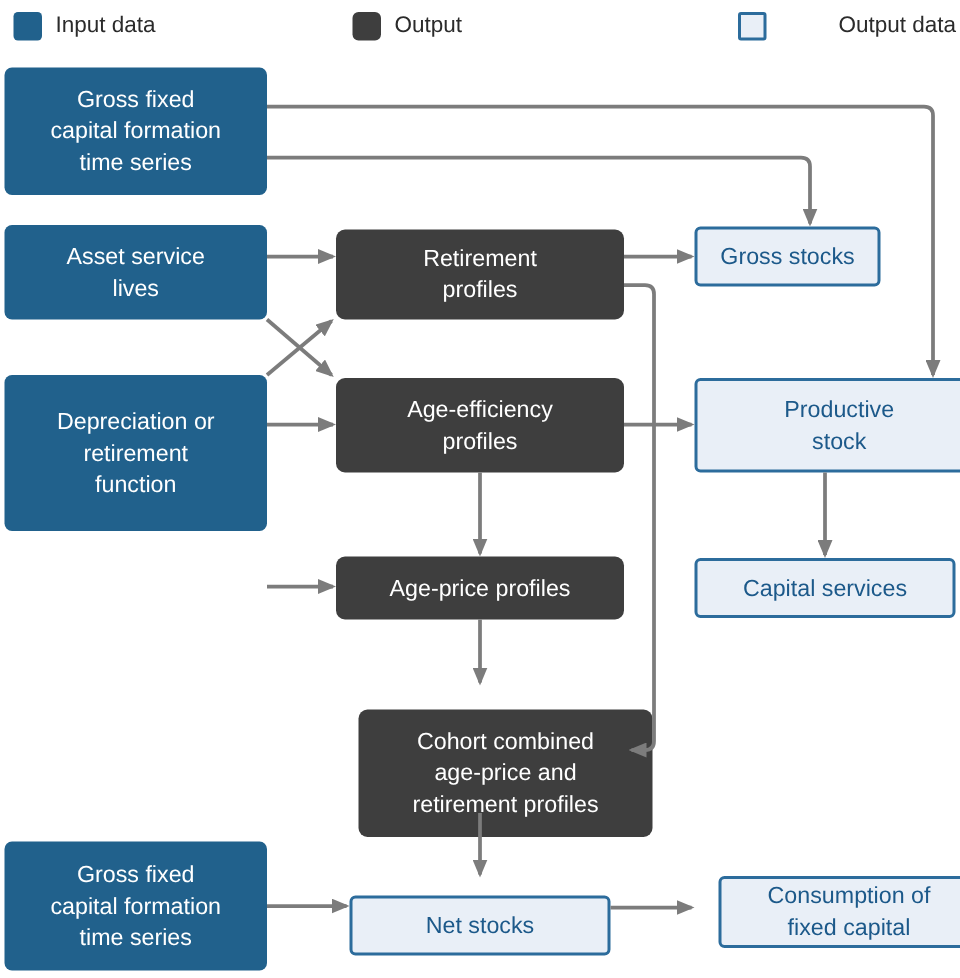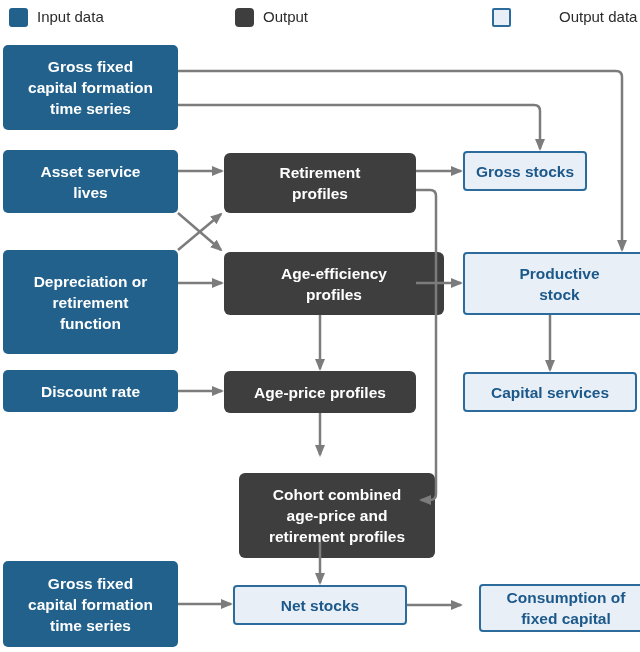--- a/index.html
+++ b/index.html
@@ -32,46 +32,46 @@
                     border: 2px solid var(--output-border, #2C6C9C);
                     border-radius: 2px; box-sizing: border-box; }
   
   .node {
     position: absolute;
     display: flex;
     align-items: center;
     justify-content: center;
     text-align: center;
     box-sizing: border-box;
-    font-weight: bold;
+    font-weight: normal;
     font-size: 15.5px;
     line-height: 21px;
     z-index: 2;
   }
   .node .node-label { white-space: pre-line; }
   .node.input   { background: var(--input, #21618C);   color:#fff; border-radius: 5px; }
   .node.process { background: var(--process, #3E3E3E); color:#fff; border-radius: 6px; }
   .node.output  { background: var(--output-fill, #E9EFF7);
                   border: 2px solid var(--output-border, #2C6C9C);
                   color: var(--output-text, #1C598A);
                   border-radius: 4px; }
   
   .n-gfcf-top        { left:3px;   top:45px;  width:175px; height:85px; }
   .n-asset           { left:3px;   top:150px; width:175px; height:63px; }
   .n-depr            { left:3px;   top:250px; width:175px; height:104px; }
   .n-discount        { left:3px;   top:370px; width:175px; height:42px; }
   .n-gfcf-bottom     { left:3px;   top:561px; width:175px; height:86px; }
   .n-retirement      { left:224px; top:153px; width:192px; height:60px; }
-  .n-age-eff         { left:224px; top:252px; width:220px; height:63px; }
+  .n-age-eff         { left:224px; top:252px; width:192px; height:63px; }
   .n-age-price       { left:224px; top:371px; width:192px; height:42px; }
   .n-cohort          { left:239px; top:457px; width:196px; height:85px;margin-top:16px; }
   .n-gross-stocks    { left:463px; top:151px; width:124px; height:40px; }
   .n-productive      { left:463px; top:252px; width:193px; height:63px; }
   .n-capital-serv    { left:463px; top:372px; width:174px; height:40px; }
-  .n-net-stocks      { left:233px; top:585px; width:174px; height:40px; }
+  .n-net-stocks      { left:233px; top:597px; width:174px; height:40px; }
   .n-consumption     { left:463px; top:584px; width:174px; height:48px;margin-left:16px; }
   
   svg.edges {
     position: absolute;
     left: 0; top: 0;
     z-index: 3;
     pointer-events: none;
   }
   svg.edges path.conn {
     stroke: var(--arrow, #7C7C7C);
@@ -129,23 +129,20 @@
   </div>
   <div class="node input n-asset">
     <span class="node-label">Asset service
 lives</span>
   </div>
   <div class="node input n-depr">
     <span class="node-label">Depreciation or
 retirement
 function</span>
   </div>
-  <div class="node input n-discount">
-    <span class="node-label">Discount rate</span>
-  </div>
   <div class="node input n-gfcf-bottom">
     <span class="node-label">Gross fixed
 capital formation
 time series</span>
   </div>
 
   <div class="node process n-retirement">
     <span class="node-label">Retirement
 profiles</span>
   </div>

